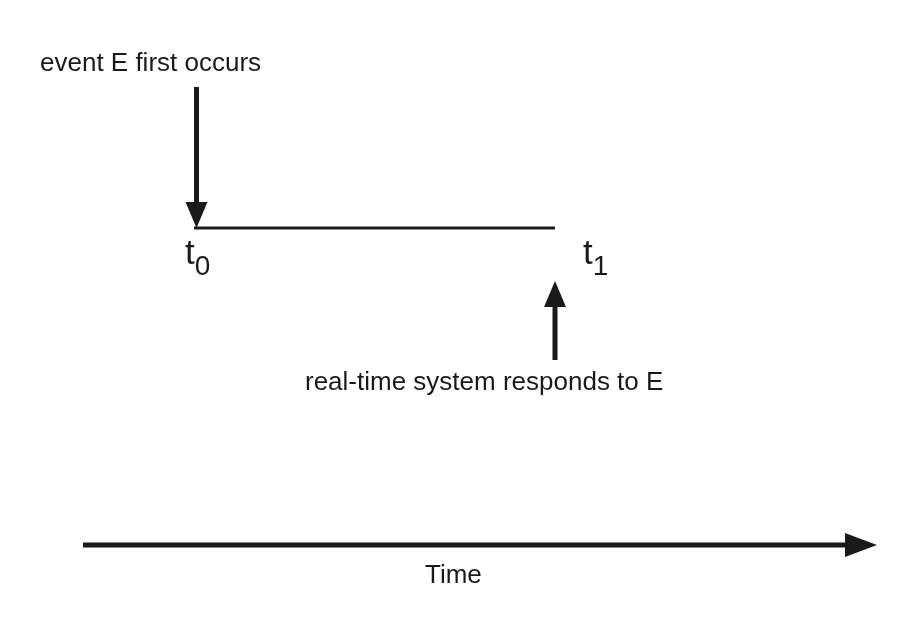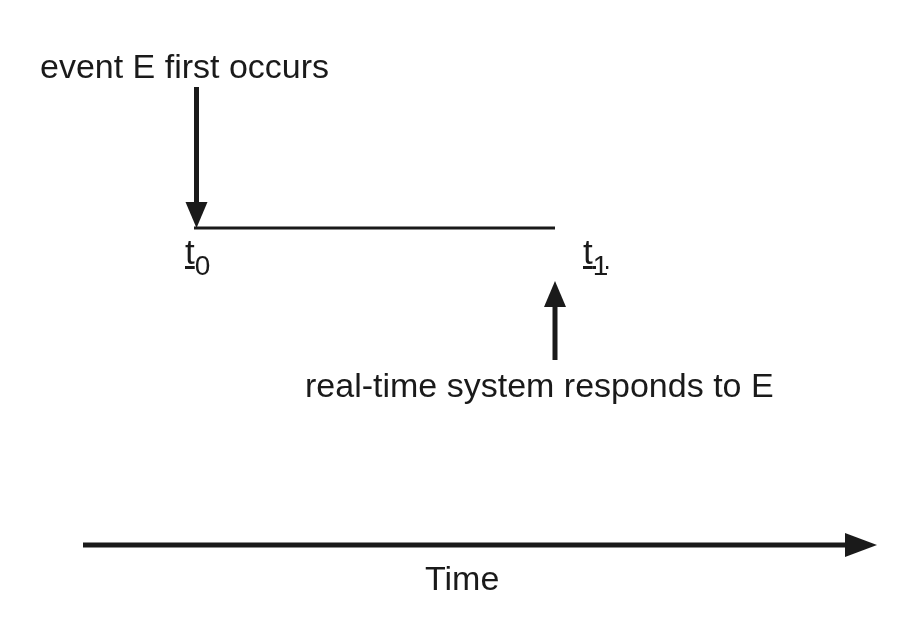--- a/index.html
+++ b/index.html
@@ -9,26 +9,26 @@
     width: 918px;
     height: 634px;
     background: var(--bg);
     font-family: "Liberation Sans", sans-serif;
     color: var(--ink);
     overflow: hidden;
   }
   .gfx { position: absolute; left: 0; top: 0; }
   .lbl {
     position: absolute;
-    font-size: 34px;
+    font-size: 26px;
     line-height: 1;
     white-space: nowrap;
     color: var(--ink);
   }
-  .tp { font-size: 35px; text-decoration: underline; }
+  .tp { font-size: 35px; }
   .tp .sub {
     font-size: 28px;
     position: relative;
     top: 11px;
   }
 </style>
 </head>
 <body>
 
 <div class="canvas">

